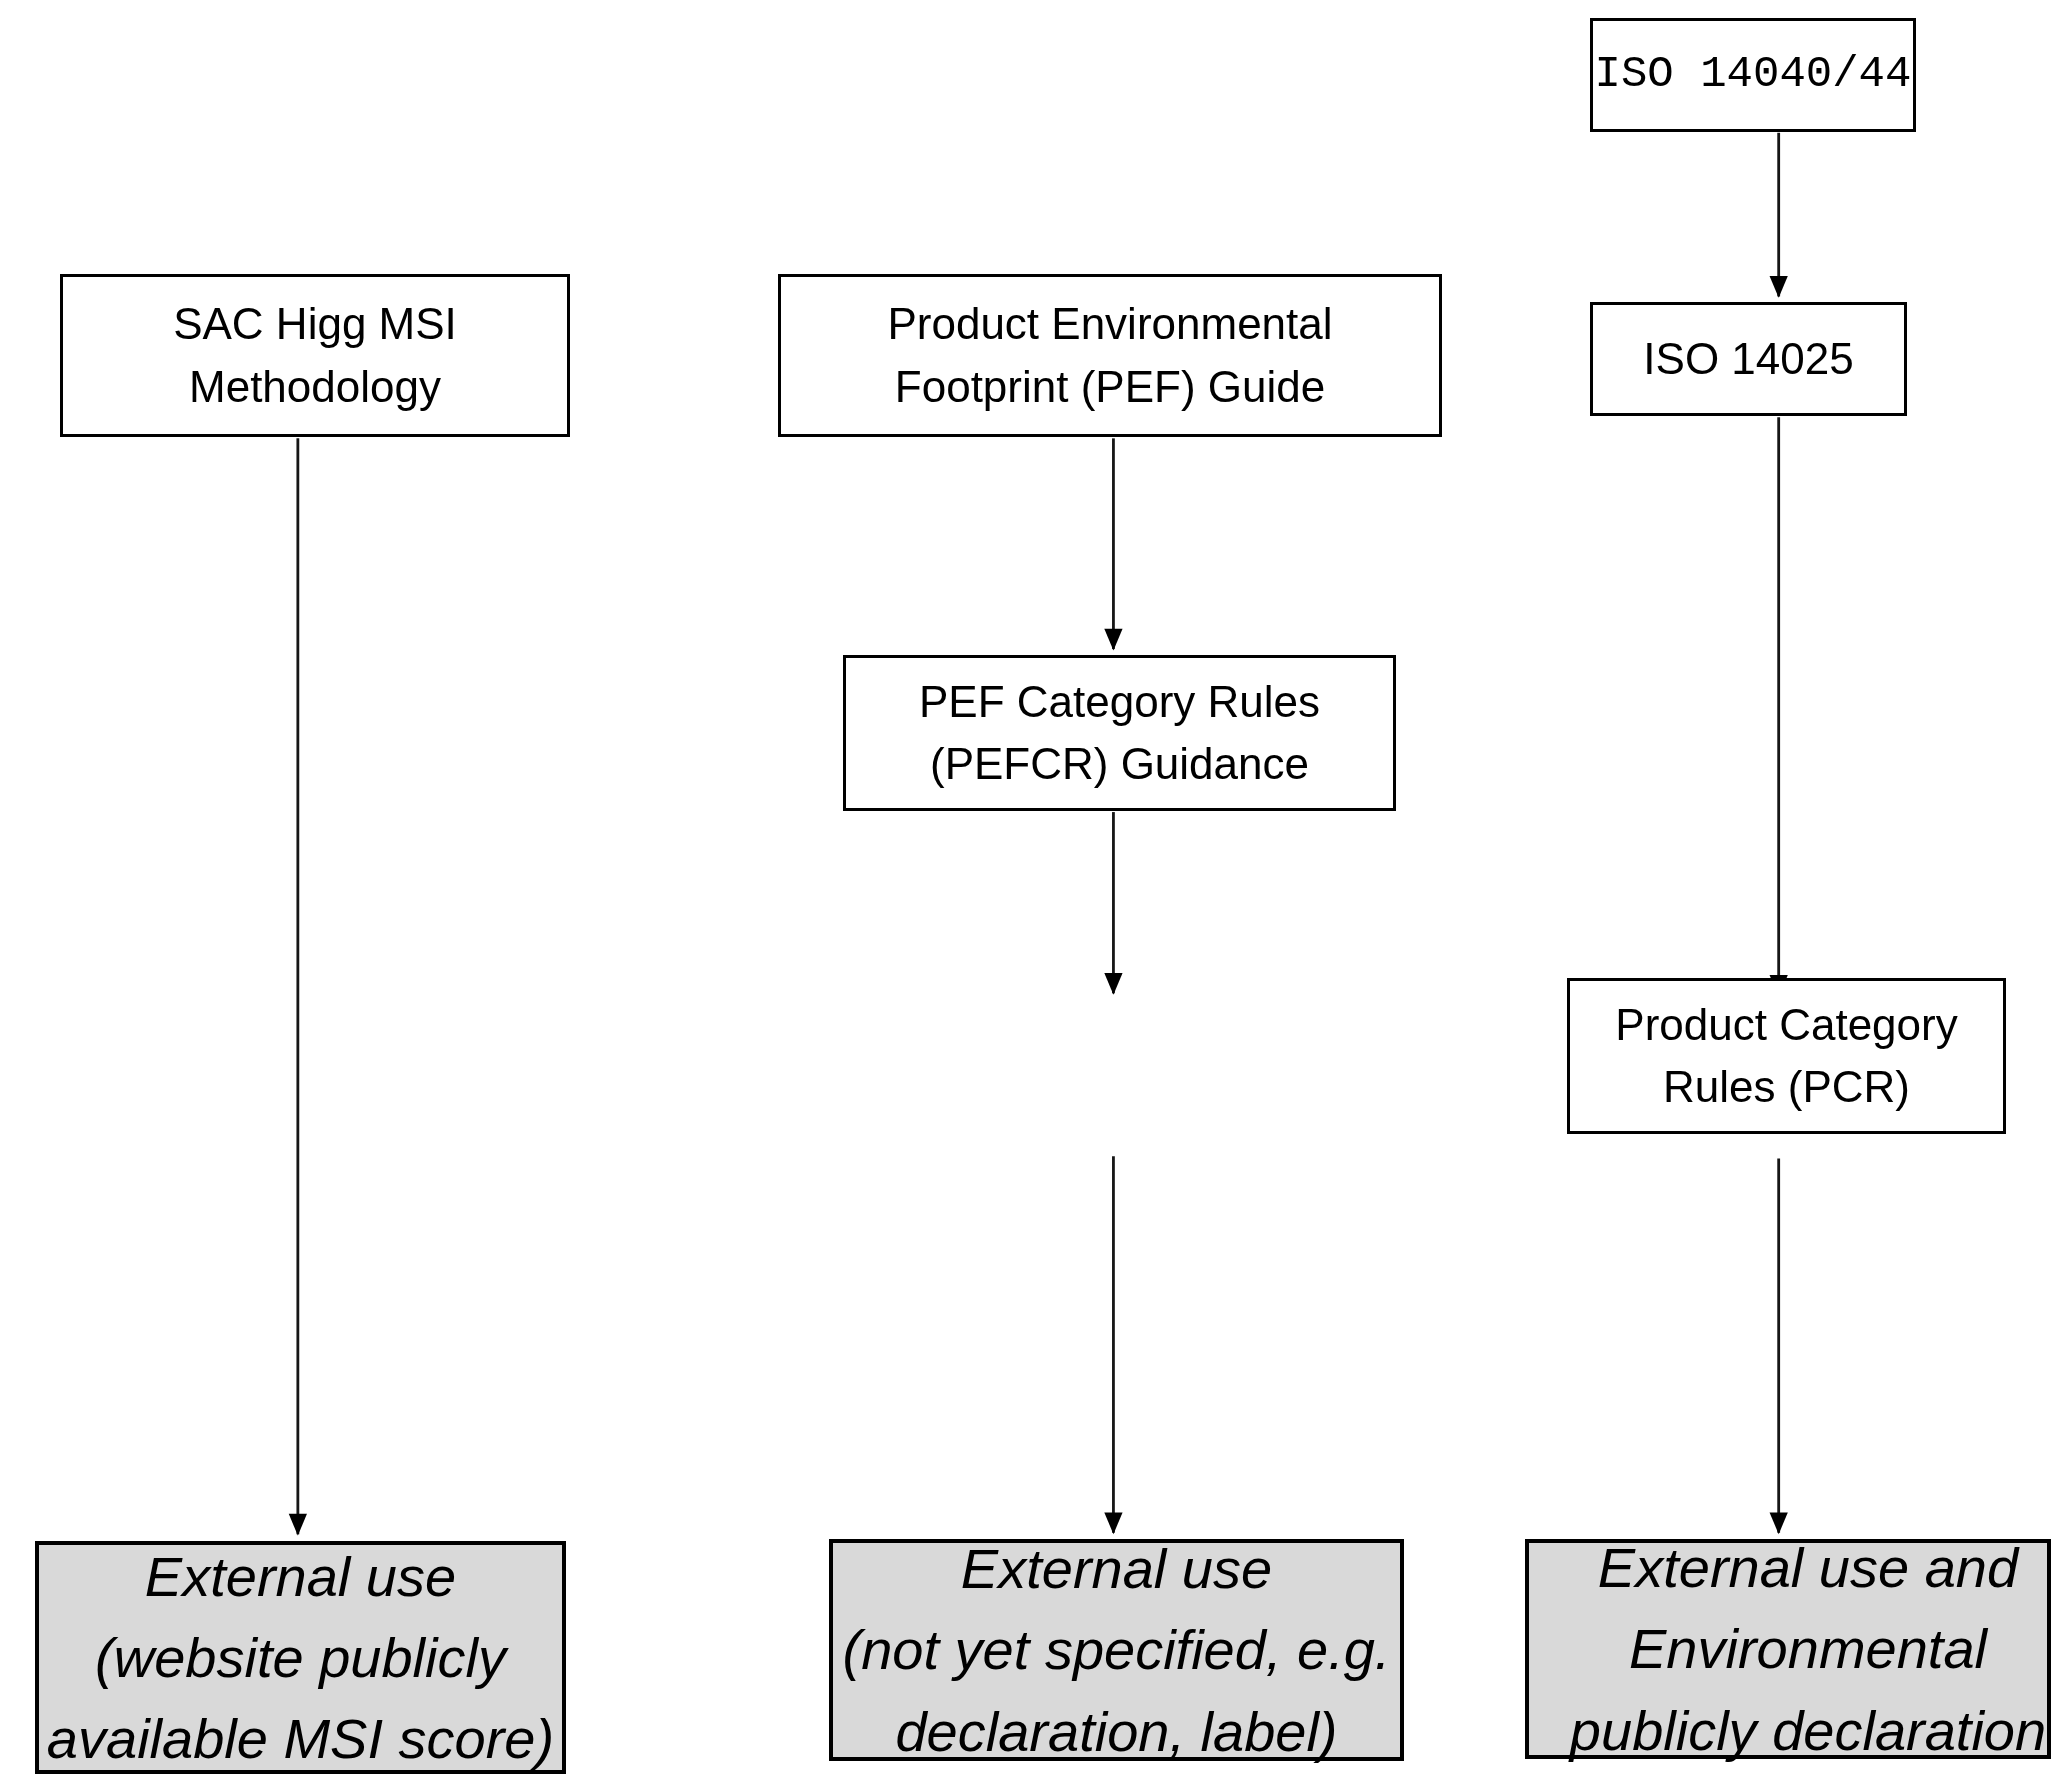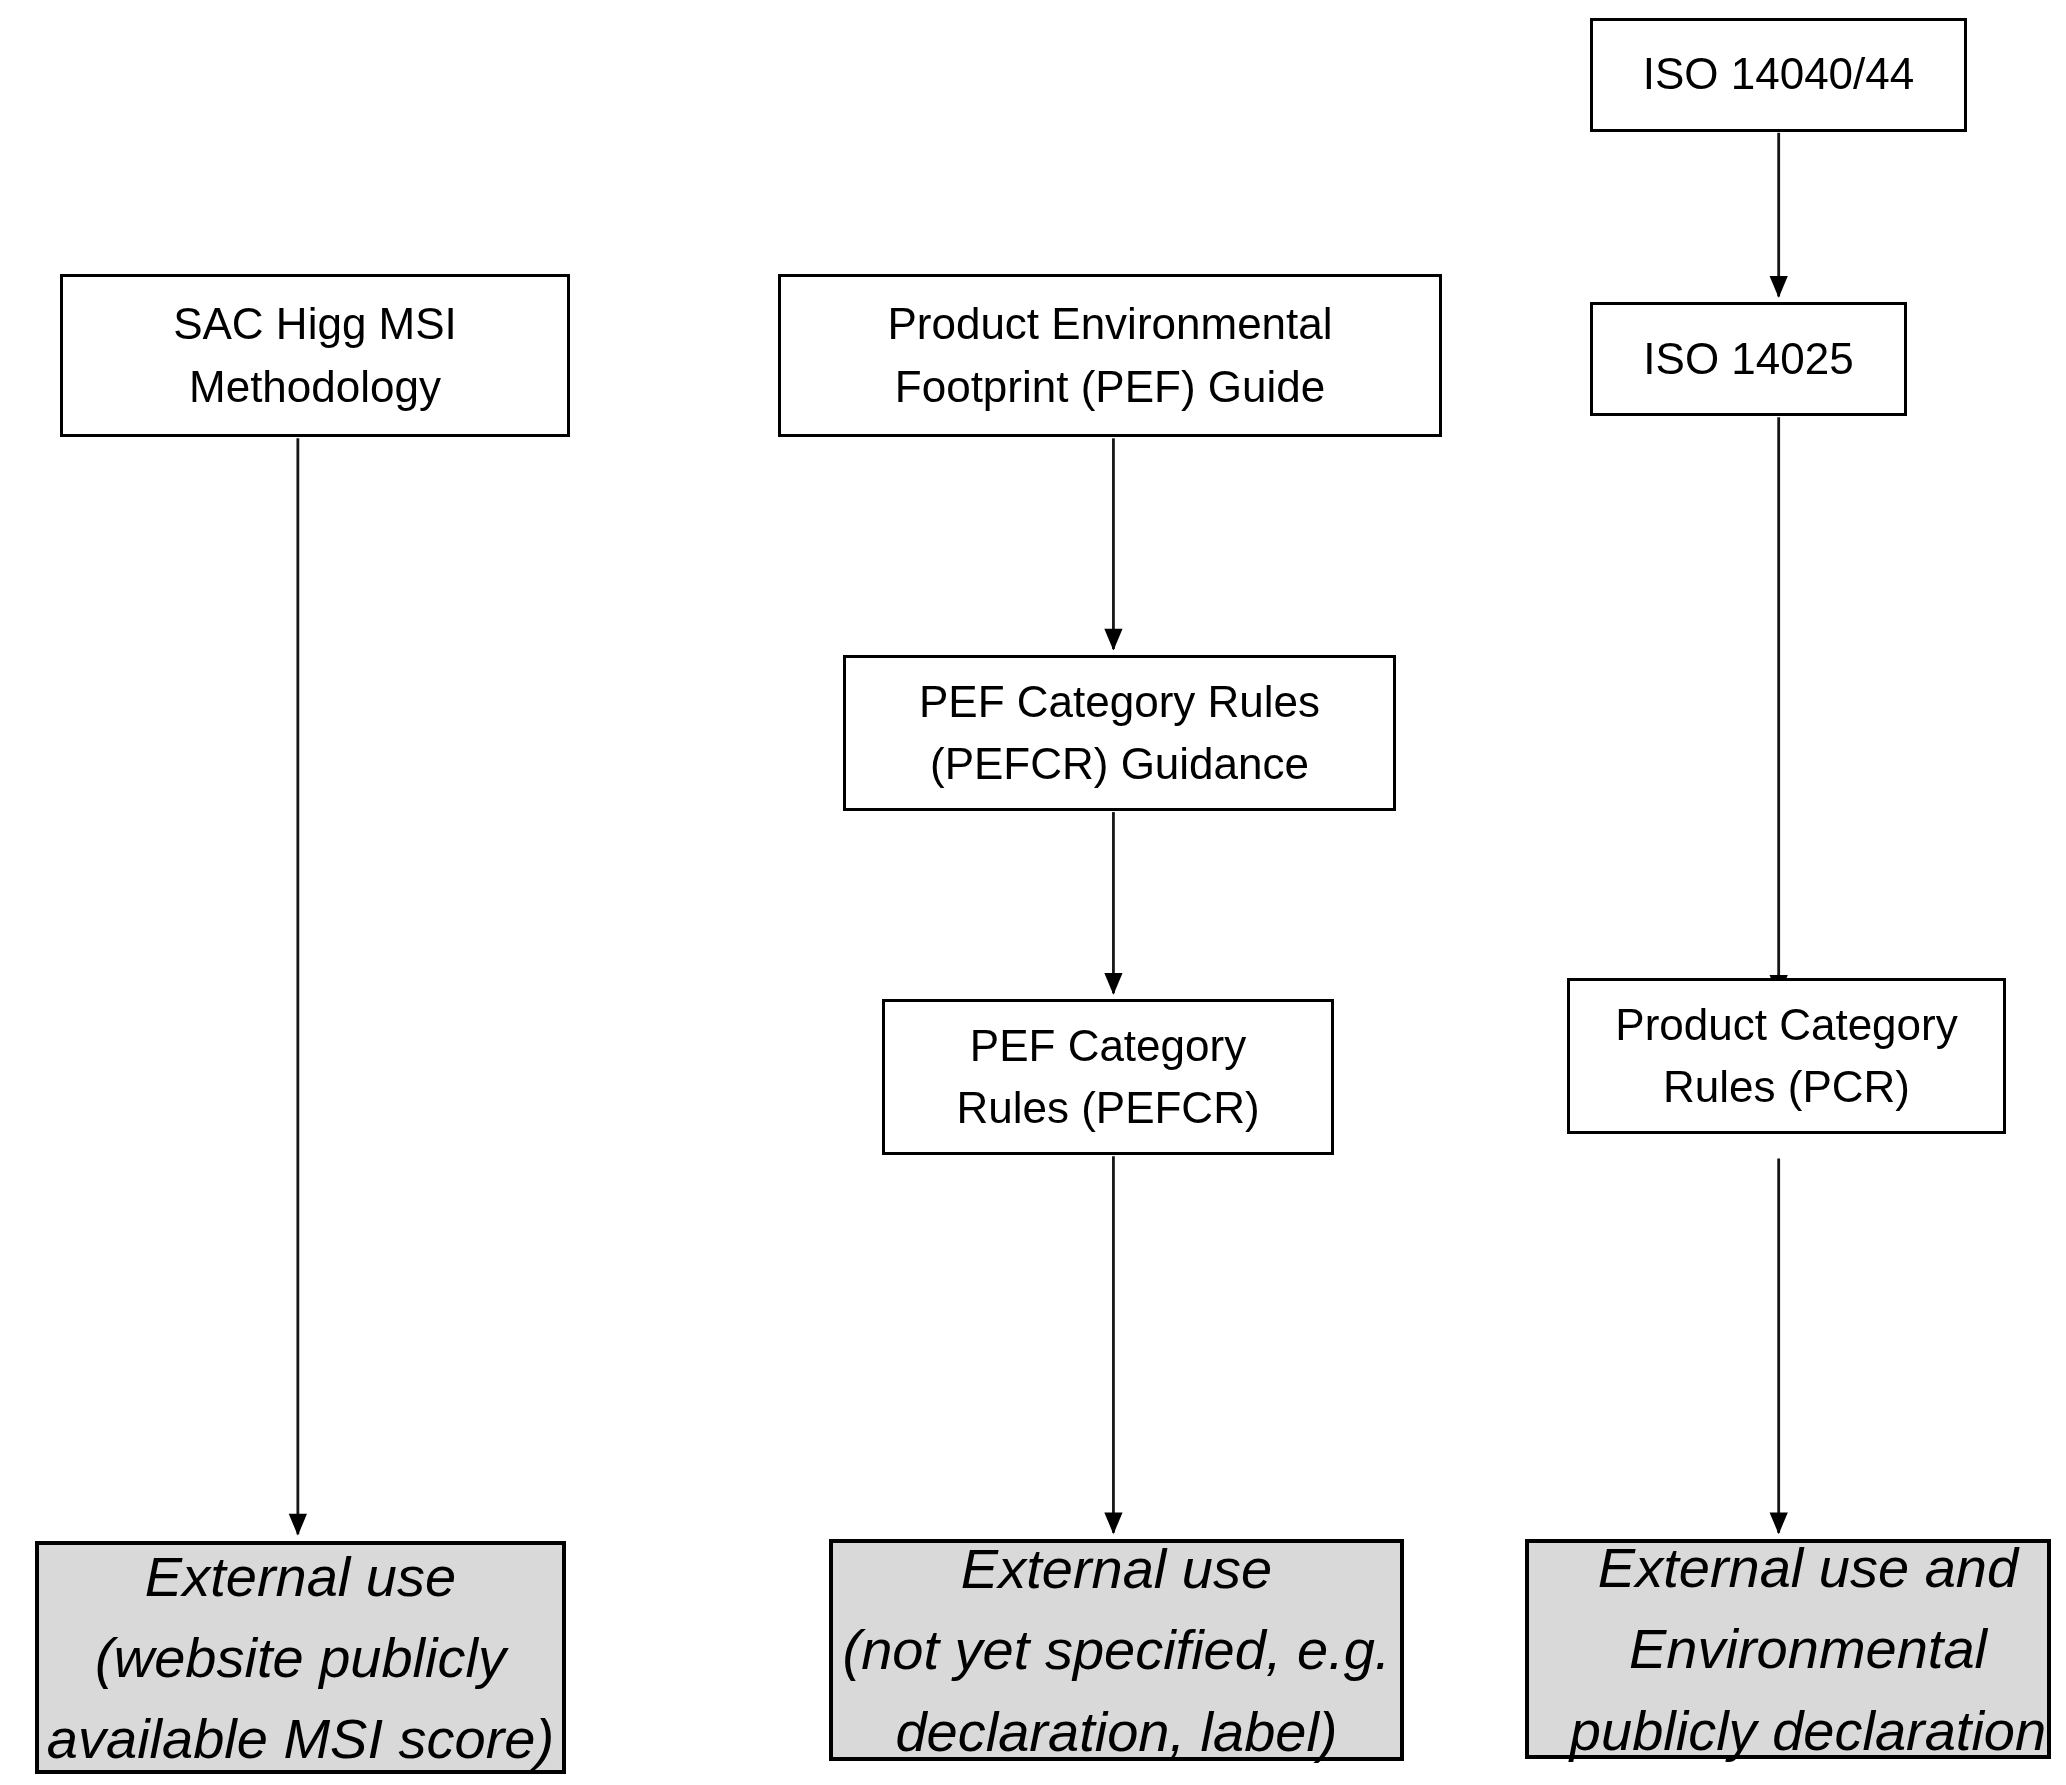--- a/index.html
+++ b/index.html
@@ -72,36 +72,30 @@
     </div>
   </div>
 
   <div class="node" style="left:831px;top:655px;width:553px;height:156px;margin-left:12px;">
     <div class="label">
       <span>PEF Category Rules</span>
       <span>(PEFCR) Guidance</span>
     </div>
   </div>
 
-  <div class="node" style="left:882px;top:999px;width:452px;height:156px;">
-    <div class="label">
-      <span>PEF Category</span>
-      <span>Rules (PEFCR)</span>
-    </div>
-  </div>
 
   <div class="node terminal" style="left:829px;top:1539px;width:575px;height:222px;">
     <div class="label">
       <span>External use</span>
       <span>(not yet specified, e.g.</span>
       <span>declaration, label)</span>
     </div>
   </div>
 
-  <div class="node" style="left:1590px;top:17.6px;width:377px;height:114px;">
+  <div class="node" style="left:1590px;top:17.6px;width:326px;height:114px;font-family:Liberation Mono, monospace;">
     <div class="label">
       <span>ISO 14040/44</span>
     </div>
   </div>
 
   <div class="node" style="left:1590px;top:302px;width:317px;height:114px;">
     <div class="label">
       <span>ISO 14025</span>
     </div>
   </div>

